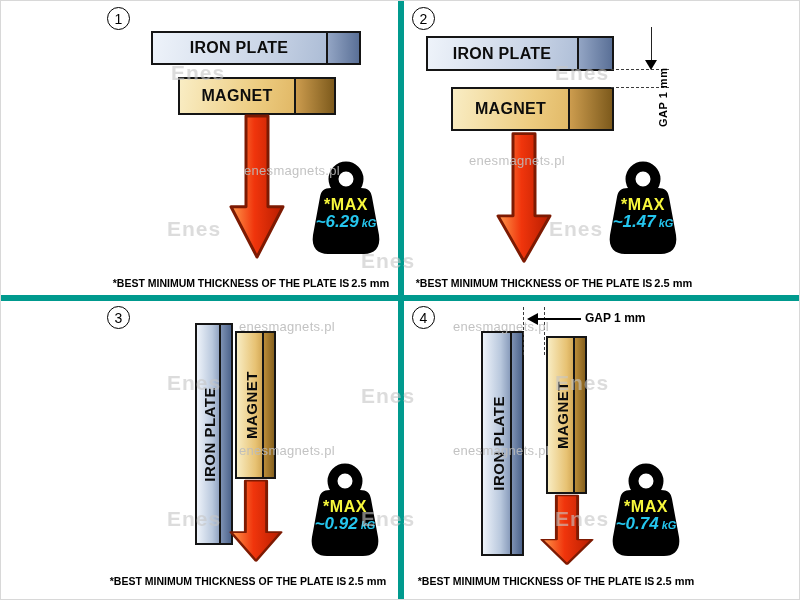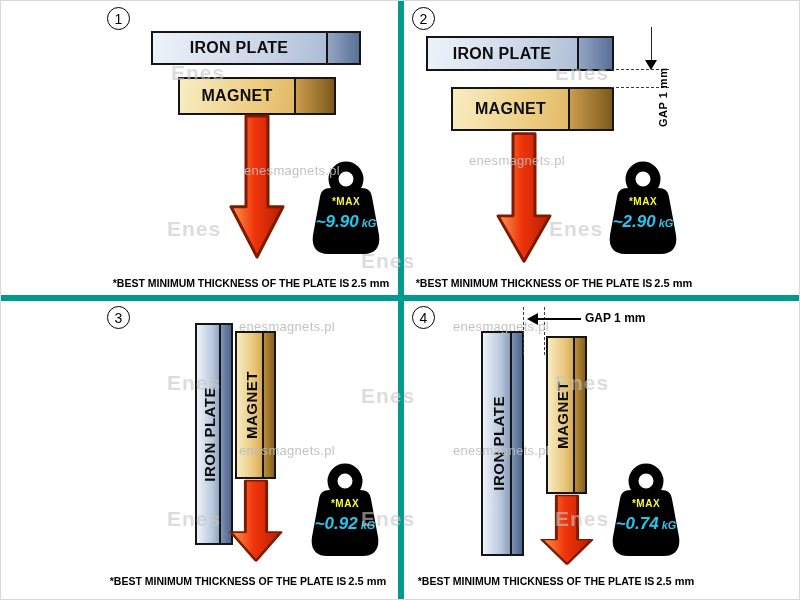--- a/index.html
+++ b/index.html
@@ -18,21 +18,21 @@
   .cap-plate{background:linear-gradient(to right,#93a5c4,#5a7097)}
   .cap-mag{background:linear-gradient(to right,#cc9c4e,#7d5a1c)}
   .vcap{position:absolute;display:block;right:0;top:0;height:100%;width:12px;border-left:2px solid #151515}
   .vcap-plate{background:linear-gradient(to right,#7d91b3,#4d648c)}
   .vcap-mag{background:linear-gradient(to right,#bb8c38,#86611e)}
   .lbl{font-weight:bold;font-size:16px;letter-spacing:.3px;color:#0c0c0c;position:relative;z-index:2;white-space:nowrap}
   .vlbl{writing-mode:vertical-rl;transform:rotate(180deg);font-weight:bold;font-size:15px;letter-spacing:.5px;color:#0c0c0c;position:relative;z-index:2;margin-right:9px;white-space:nowrap}
   .arrow{position:absolute;z-index:3}
   .weight{position:absolute;width:84px;height:102px;z-index:3}
   .kb{position:absolute;left:0;top:0;width:100%;height:100%}
-  .wmax{position:absolute;top:37px;left:0;right:0;text-align:center;color:var(--max-yellow);font-size:10px;font-weight:bold;letter-spacing:.5px;z-index:2}
+  .wmax{position:absolute;top:37px;left:0;right:0;text-align:center;color:var(--max-yellow);font-size:16px;font-weight:bold;letter-spacing:.5px;z-index:2}
   .wval{position:absolute;top:53px;left:0;right:0;text-align:center;color:var(--value-cyan);font-size:17px;font-weight:bold;font-style:italic;z-index:2}
   .wunit{font-size:11px;margin-left:3px}
   .footnote{position:absolute;transform:translateX(-50%);white-space:nowrap;font-size:10.5px;font-weight:700;color:#000;z-index:4}
   .fnb{font-size:11px;font-weight:800;margin-left:2px}
   .dim{position:absolute;display:block;z-index:3}
   .dashline{border-top:1.5px dashed #3c3c3c}
   .vdash{border-left:1.5px dashed #3c3c3c}
   .vsolid{border-left:1.5px solid #222}
   .hsolid{border-top:2px solid #000}
   .tri-down{position:absolute;display:block;width:0;height:0;border-left:6px solid transparent;border-right:6px solid transparent;border-top:10px solid #000;z-index:3}
@@ -74,21 +74,21 @@
     </div>
     <svg class="arrow" style="left:226px;top:112px;width:60px;height:148px" viewBox="0 0 60 150" preserveAspectRatio="none">
       <polygon points="19,3 41,3 41,95 56,95 30,146 4,95 19,95" fill="url(#agrad)" stroke="var(--arrow-stroke)" stroke-width="3" stroke-linejoin="round"></polygon>
     </svg>
     <div class="weight" style="left:303px;top:158px">
       <svg class="kb" viewBox="0 0 84 102">
         <circle cx="42" cy="20" r="12.5" fill="none" stroke="#000" stroke-width="10"></circle>
         <path d="M27,29 h30 c7,0 10,3 11,9 l7,38 c2,13 -5,19 -15,19 H24 c-10,0 -17,-6 -15,-19 l7,-38 c1,-6 4,-9 11,-9 z" fill="#000"></path>
       </svg>
       <div class="wmax">*MAX</div>
-      <div class="wval"><span>~9.90</span><span class="wunit">kG</span></div>
+      <div class="wval"><span>~6.29</span><span class="wunit">kG</span></div>
     </div>
     <div class="footnote" style="left:250px;top:276px">
       <span>*BEST MINIMUM THICKNESS OF THE PLATE IS</span><b class="fnb">2.5 mm</b>
     </div>
   </div>
 
   <div class="panel" style="left:403px;top:0;width:397px;height:294px">
     <div class="badge" style="left:8px;top:6px">
         <span>2</span>
       </div>
@@ -107,21 +107,21 @@
     <div class="gap-vtext" style="left:253px;top:52px;height:88px">GAP 1 mm</div>
     <svg class="arrow" style="left:90px;top:130px;width:60px;height:134px" viewBox="0 0 60 150" preserveAspectRatio="none">
       <polygon points="19,3 41,3 41,95 56,95 30,146 4,95 19,95" fill="url(#agrad)" stroke="var(--arrow-stroke)" stroke-width="3" stroke-linejoin="round"></polygon>
     </svg>
     <div class="weight" style="left:197px;top:158px">
       <svg class="kb" viewBox="0 0 84 102">
         <circle cx="42" cy="20" r="12.5" fill="none" stroke="#000" stroke-width="10"></circle>
         <path d="M27,29 h30 c7,0 10,3 11,9 l7,38 c2,13 -5,19 -15,19 H24 c-10,0 -17,-6 -15,-19 l7,-38 c1,-6 4,-9 11,-9 z" fill="#000"></path>
       </svg>
       <div class="wmax">*MAX</div>
-      <div class="wval"><span>~2.90</span><span class="wunit">kG</span></div>
+      <div class="wval"><span>~1.47</span><span class="wunit">kG</span></div>
     </div>
     <div class="footnote" style="left:150px;top:276px">
       <span>*BEST MINIMUM THICKNESS OF THE PLATE IS</span><b class="fnb">2.5 mm</b>
     </div>
   </div>
 
   <div class="panel" style="left:0;top:300px;width:397px;height:300px">
     <div class="badge" style="left:106px;top:5px">
         <span>3</span>
       </div>

